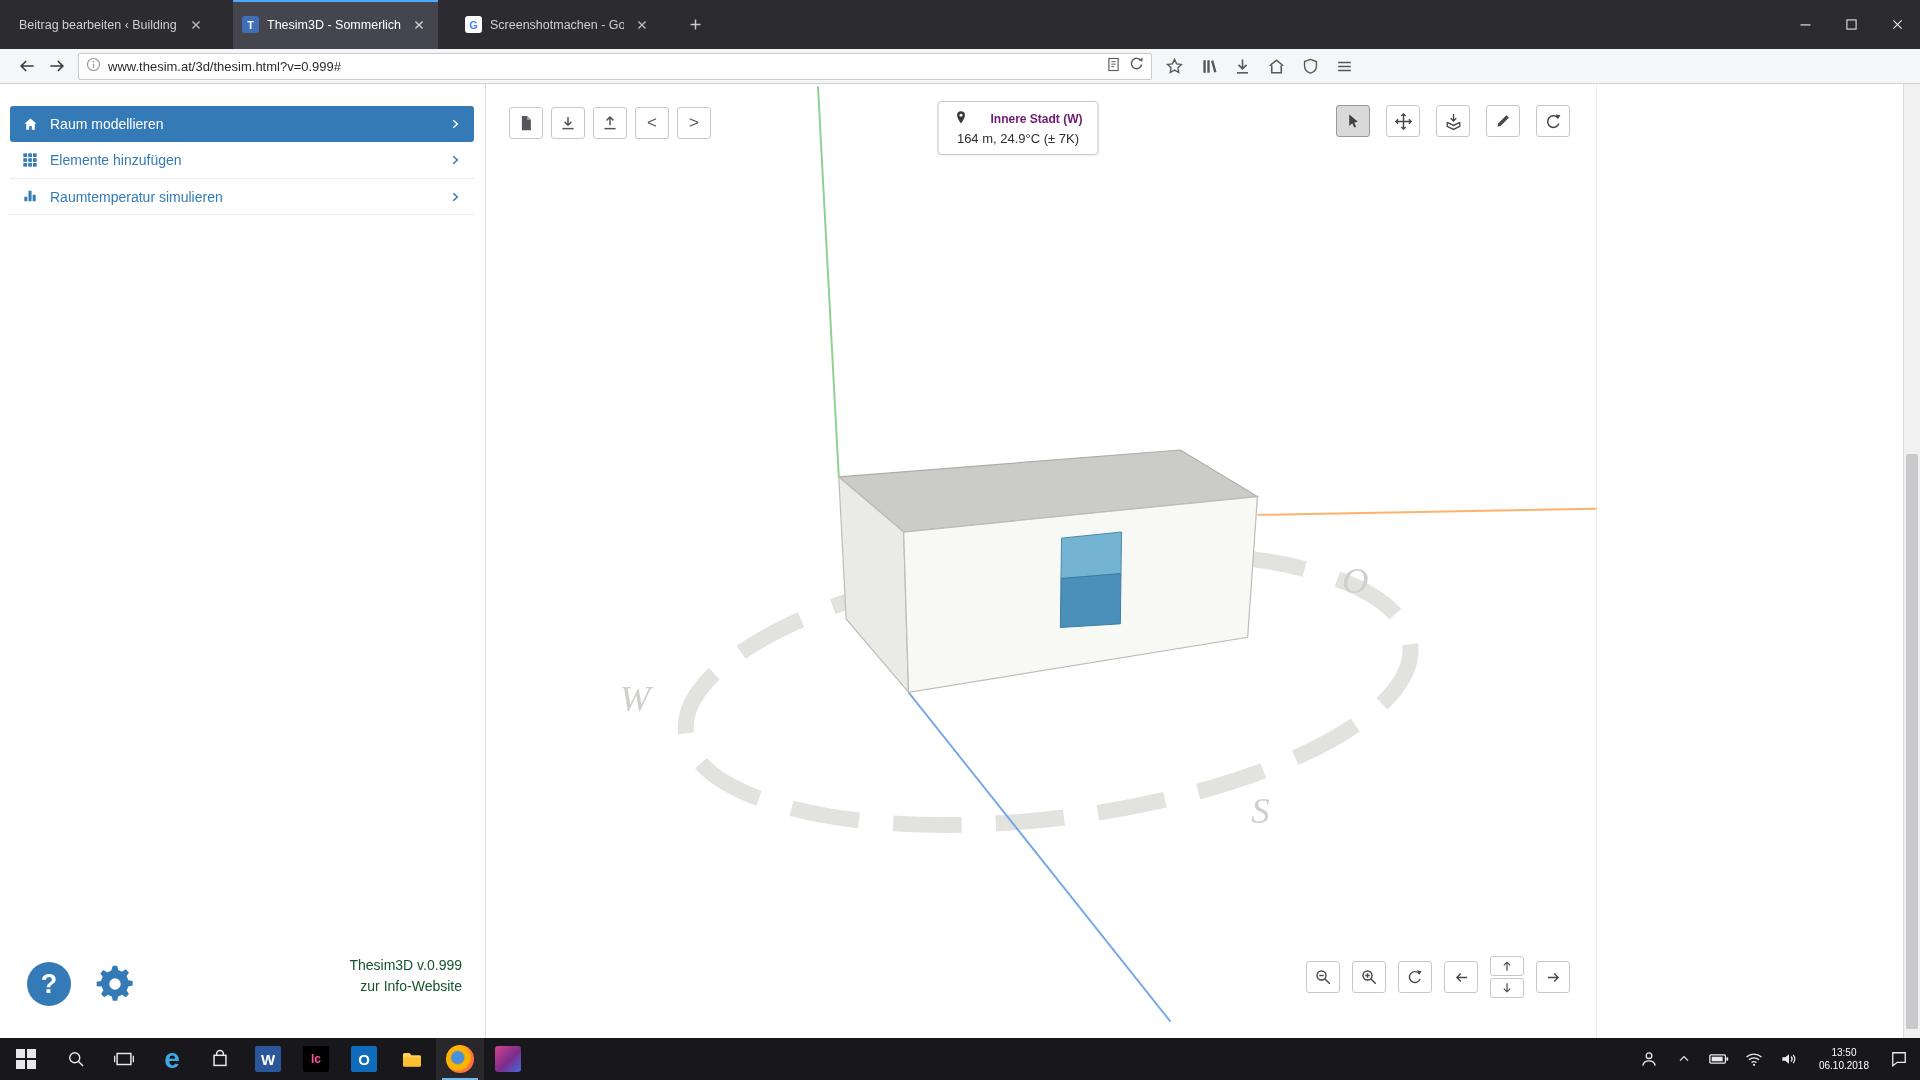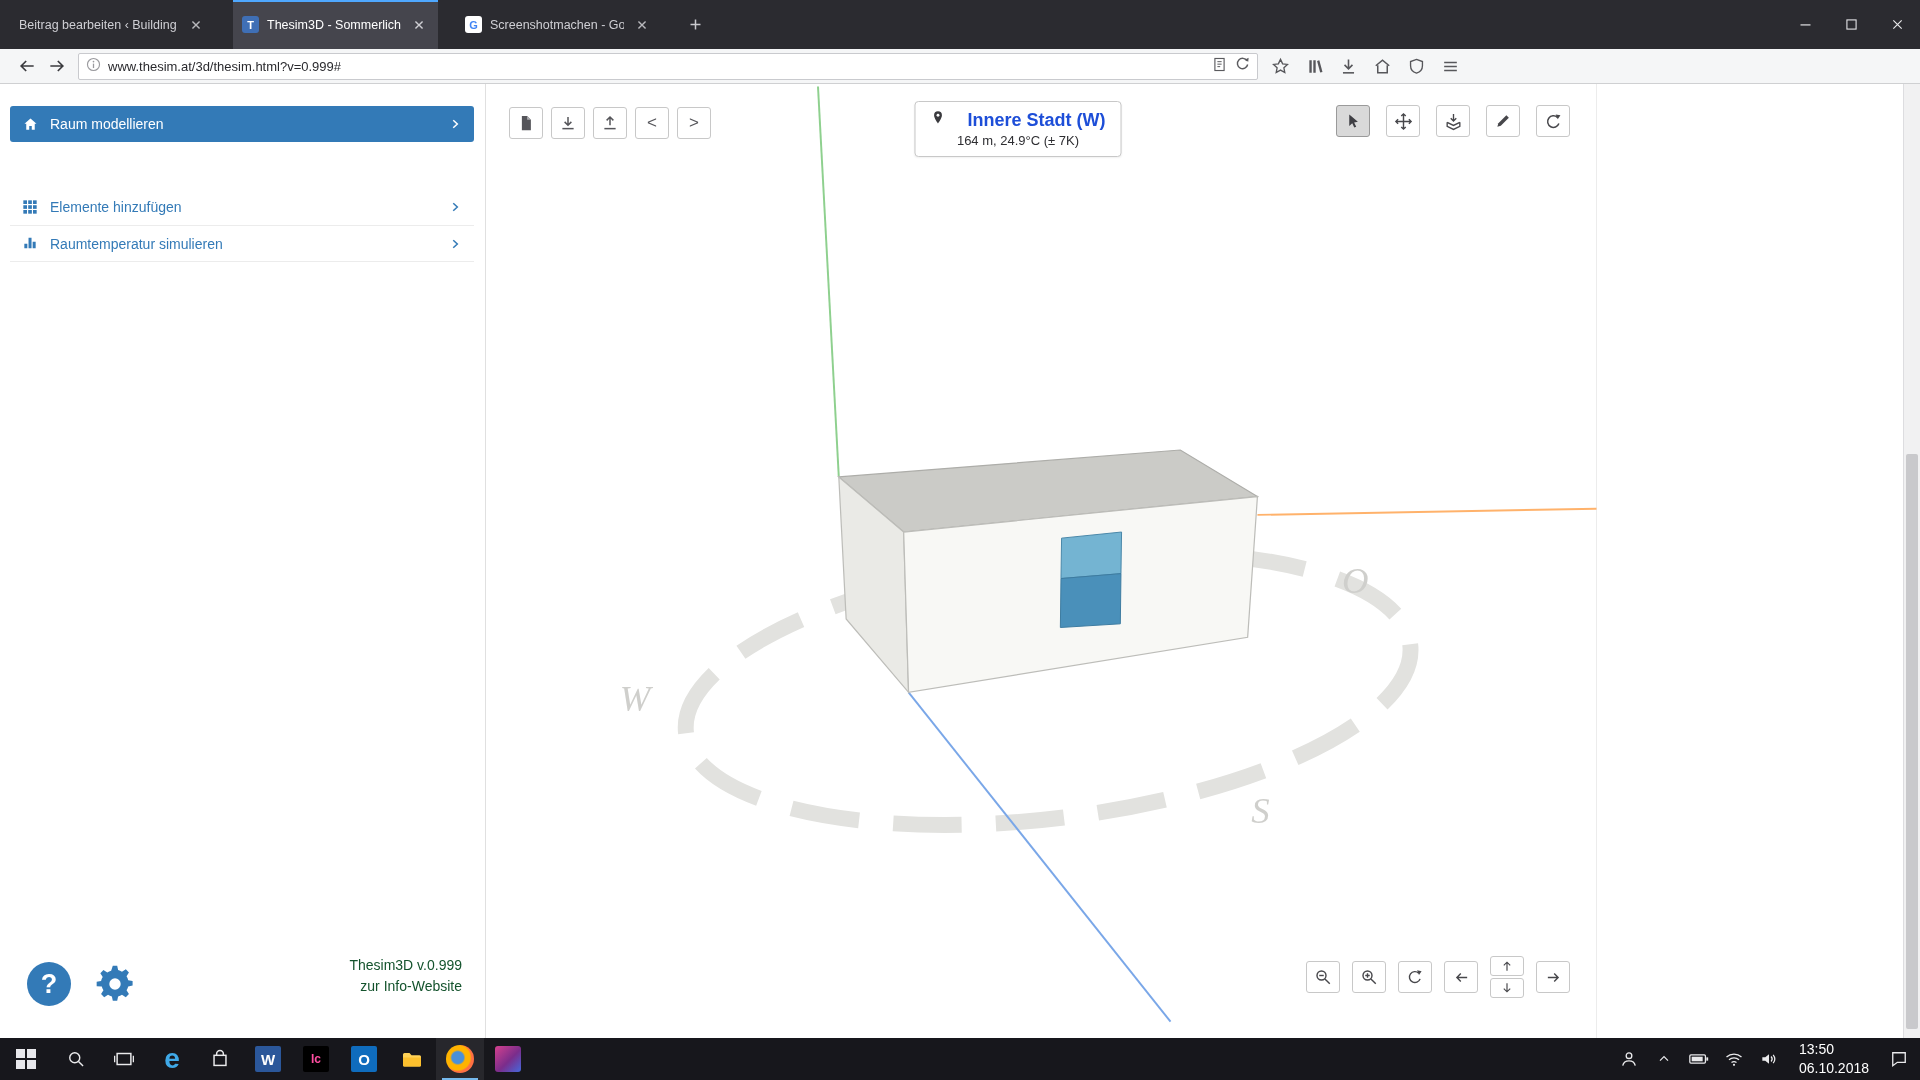--- a/index.html
+++ b/index.html
@@ -26,21 +26,21 @@
   .newtab-btn { align-self:center; margin-left:6px; }
   .win-controls { position:absolute; right:0; top:0; height:49px; display:flex; }
   .win-btn { width:46px; height:49px; display:flex; align-items:center; justify-content:center; }
 
   
   .navbar { position:absolute; top:49px; left:0; width:1920px; height:35px;
             background:#f5f6f7; border-bottom:1px solid #cfd0d2;
             display:flex; align-items:center; padding:0 0 0 12px; }
   .nav-btn { width:30px; height:28px; display:flex; align-items:center;
              justify-content:center; border-radius:2px; flex:none; }
-  .urlbar { width:1180px; height:27px; margin-left:6px; background:#fff;
+  .urlbar { width:1074px; height:27px; margin-left:6px; background:#fff;
             border:1px solid #c9cace; border-radius:2px; display:flex;
             align-items:center; padding:0 6px; gap:6px; }
   .urlbar input { flex:1; border:none; outline:none; font-size:13px; color:#2a2a2e;
                   font-family:"Liberation Sans",sans-serif; background:transparent; }
   .searchbar { width:368px; height:27px; margin-left:14px; background:#fff;
                border:1px solid #c9cace; border-radius:2px; display:flex;
                align-items:center; padding:0 8px; gap:7px; }
   .searchbar input { flex:1; border:none; outline:none; font-size:13px; color:#777;
                      font-style:italic; background:transparent;
                      font-family:"Liberation Sans",sans-serif; }
@@ -52,21 +52,21 @@
 
   
   .sidebar { position:absolute; left:0; top:0; width:486px; height:954px;
              border-right:1px solid #e0e0e0; background:#fff; }
   .menu { margin:22px 11px 0 10px; }
   .menu-item { height:36px; display:flex; align-items:center; padding:0 12px;
                color:#337ab7; font-size:14px; border-top:1px solid #ececec; cursor:pointer; }
   .menu-item:first-child { border-top:none; }
   .menu:after { content:""; display:block; border-bottom:1px solid #ececec; }
   .menu-item.active { background:#337ab7; color:#fff; border-radius:3px; border-top:none; }
-  .menu-item.active + .menu-item { border-top:none;margin-top:47px; }
+  .menu-item.active + .menu-item { border-top:none; }
   .mi-icon { width:17px; height:17px; margin-right:11px; flex:none; }
   .mi-chevron { margin-left:auto; width:14px; height:14px; }
   .sb-footer-icons { position:absolute; left:27px; bottom:32px; display:flex; gap:22px; }
   .help-circle { width:44px; height:44px; border-radius:50%; background:#337ab7;
                  color:#fff; font-size:27px; font-weight:bold; display:flex;
                  align-items:center; justify-content:center; }
   .gear-btn { width:44px; height:44px; }
   .sb-footer-text { position:absolute; right:23px; bottom:40px; text-align:right;
                     font-size:14px; line-height:1.55; }
   .sb-version { color:#14532d; }
@@ -84,21 +84,21 @@
   .tb-topleft { position:absolute; left:22px; top:23px; display:flex; gap:8px; }
   .tb-topright { position:absolute; right:26px; top:21px; display:flex; gap:16px; }
   .tb-bottom { position:absolute; right:26px; bottom:40px; display:flex; gap:12px; align-items:center; }
   .updown { display:flex; flex-direction:column; gap:2px; }
   .updown .tool-btn { height:20px; }
 
   .loc-badge { position:absolute; left:531px; top:17px; transform:translateX(-50%);
                background:#fff; border:1px solid #c8c8c8; border-radius:4px;
                padding:7px 15px 8px; text-align:center; box-shadow:0 1px 2px rgba(0,0,0,.06); }
   .loc-row1 { display:flex; align-items:center; justify-content:center; gap:22px;
-              font-size:18px; font-weight:bold; color:#1d4ed8; }
+              font-size:12px; font-weight:bold; color:#701a75; }
   .loc-row2 { font-size:13px; color:#2e2e32; margin-top:2px; }
 
   .compass-letter { font-family:"Liberation Serif", serif; font-style:italic;
                     font-size:30px; fill:#cfcfcc; }
 
   
   .scrollbar { position:absolute; right:0; top:84px; width:17px; height:954px;
                background:#f1f1f2; border-left:1px solid #dddde0; }
   .scroll-thumb { position:absolute; left:2px; width:12px; top:370px; height:575px;
                   background:#c9c9cc; border-radius:2px; }
@@ -119,21 +119,21 @@
   .word { background:#2b579a; }
   .incopy { background:#000000; color:#ff4ea1; font-size:12px; }
   .outlook { background:#0f6cbd; }
   .edge-e { color:#3fa9e8; font-size:28px; font-weight:bold; line-height:1; }
   .fx-circle { width:28px; height:28px; border-radius:50%;
                background:radial-gradient(circle at 42% 45%, #4a90d9 0 26%, #ffb300 34% 55%, #ff7043 62% 85%, #e64a19 100%); }
   .paint-sq { width:26px; height:26px; border-radius:3px;
               background:linear-gradient(135deg,#d4418e 0%,#7b2d8b 55%,#4568dc 100%); }
   .tray { margin-left:auto; display:flex; align-items:center; gap:13px; padding-right:10px; }
   .tray-icon { width:22px; height:22px; display:flex; align-items:center; justify-content:center; }
-  .clock { text-align:left; color:#fff; font-size:14px; line-height:1.35; margin:0 6px; }
+  .clock { text-align:center; color:#fff; font-size:10px; line-height:1.35; margin:0 6px; }
 </style>
 </head>
 <body>
 
 <div class="titlebar">
   <div class="tabstrip">
     <div class="tab">
       <span class="tab-label">Beitrag bearbeiten ‹ Building ti...</span>
       <span class="tab-close">
         <svg width="16" height="16" viewBox="0 0 18 18">

